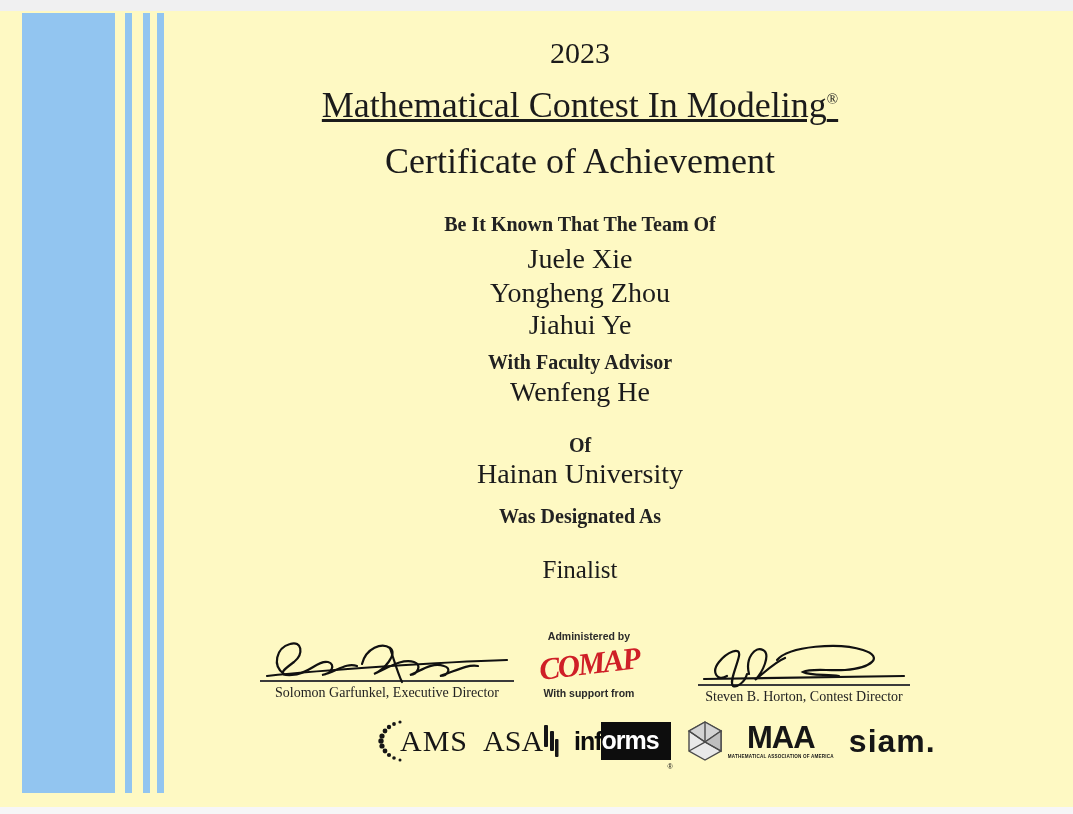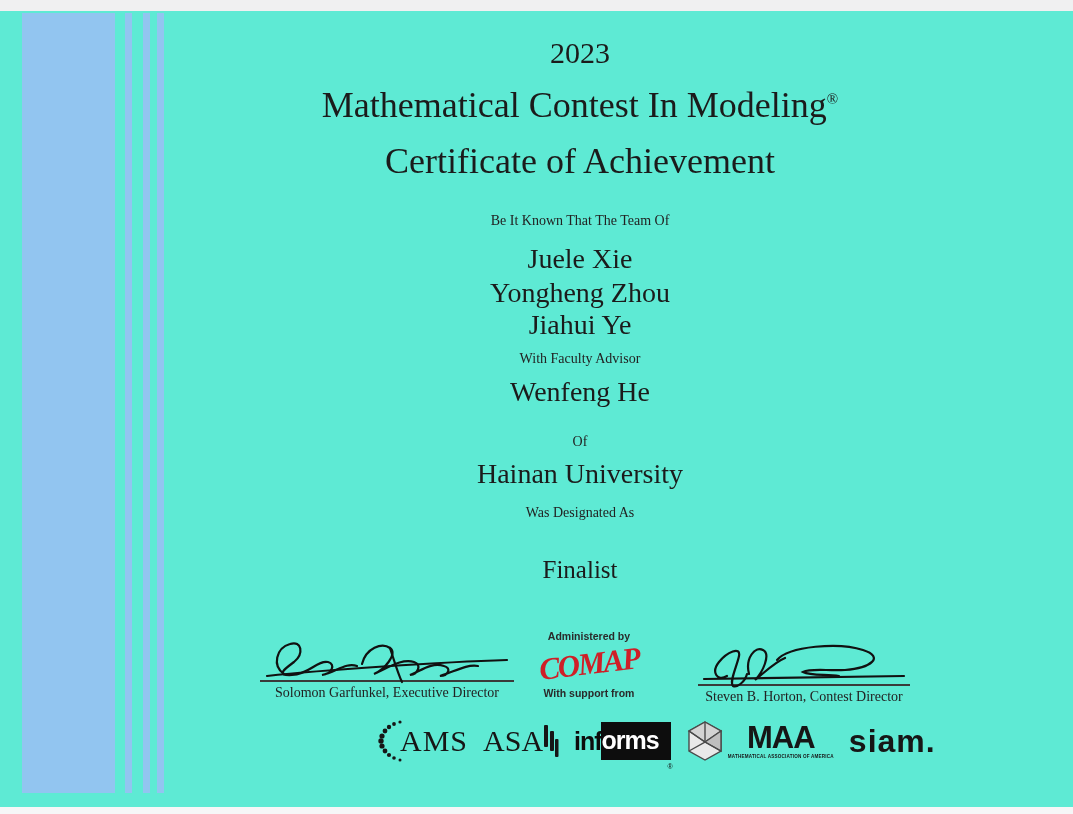--- a/index.html
+++ b/index.html
@@ -1,33 +1,33 @@
 <!DOCTYPE html>
 <html><head>
 <meta charset="utf-8">
 <style>
   html,body{margin:0;padding:0;background:#fff;}
-  .page{position:relative;width:1073px;height:814px;background:#5eead4;overflow:hidden;
+  .page{position:relative;width:1073px;height:814px;background:#fef9c3;overflow:hidden;
         font-family:"Liberation Serif", serif;color:#1b1b1b;}
   .band{position:absolute;left:0;right:0;background:#f0f0f1;}
   .band.top{top:0;height:11px;}
   .band.bottom{bottom:0;height:7px;background:#f6f6f7;}
   .stripe{position:absolute;top:13px;height:780px;background:#92c5f0;}
   .stripe.wide{left:22px;width:93px;}
   .stripe.t1{left:125px;width:7px;}
   .stripe.t2{left:143px;width:7px;}
   .stripe.t3{left:157px;width:7px;}
 
   .content{position:absolute;left:140px;top:0;width:880px;text-align:center;}
   .line{position:absolute;left:0;width:100%;white-space:nowrap;}
   .year{top:36px;font-size:30px;}
-  .title{top:84px;font-size:36px;}
+  .title{top:84px;font-size:36px;text-decoration:underline;}
   .title sup{font-size:15px;vertical-align:super;line-height:0;}
   .subtitle{top:140px;font-size:36px;}
-  .small-line{font-size:14px;font-weight:400;color:#222;}
+  .small-line{font-size:20px;font-weight:700;color:#222;}
   .team-intro{top:213px;}
   .member1{top:243px;font-size:28px;}
   .member2{top:277px;font-size:28px;}
   .member3{top:309px;font-size:28px;}
   .advisor-intro{top:351px;}
   .advisor{top:376px;font-size:28px;}
   .of-label{top:434px;}
   .institution{top:458px;font-size:28px;}
   .designation-intro{top:505px;}
   .designation{top:556px;font-size:25px;}

